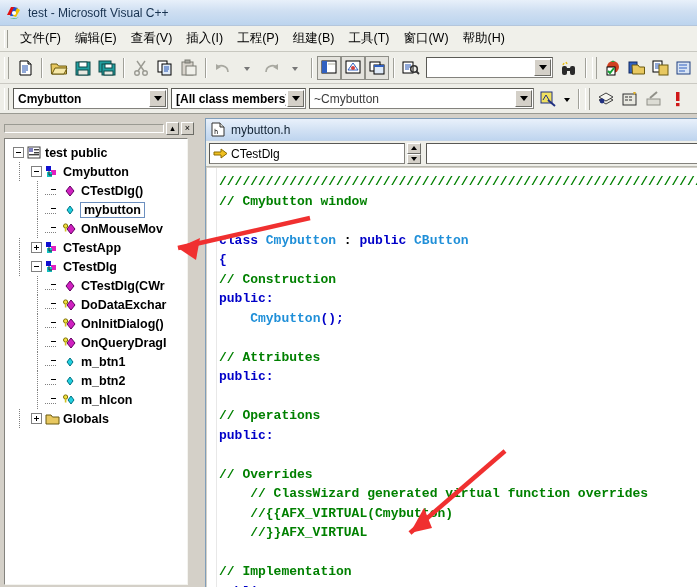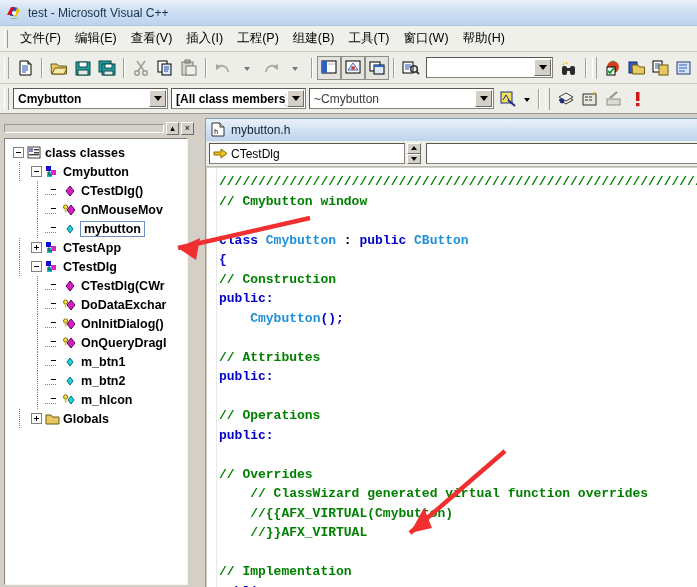--- a/index.html
+++ b/index.html
@@ -459,21 +459,21 @@
       </span>
   </span>
 
   <span class="combo" style="width:135px;margin-left:3px;">
     <span class="val">[All class members]</span>
     <span class="arrow">
         <i></i>
       </span>
   </span>
 
-  <span class="combo" style="width:185px;margin-left:3px;">
+  <span class="combo" style="width:225px;margin-left:3px;">
     <span class="val gray">~Cmybutton</span>
     <span class="arrow">
         <i></i>
       </span>
   </span>
 
   <span class="tb-btn" style="margin-left:2px;">
     <svg width="18" height="18" viewBox="0 0 18 18">
       <rect x="2" y="2" width="11" height="11" fill="#f0e060" stroke="#203080"></rect>
       <path d="M4 10 L7 5 L10 10" fill="none" stroke="#203080"></path>
@@ -534,21 +534,21 @@
           <div class="tnode">
             <span class="indent" style="width: 8px;"></span>
             <span class="expander"></span>
             <span class="ticon"><svg width="15" height="14" viewBox="0 0 15 14">
                 <rect x="1" y="1" width="12" height="11" fill="#fff" stroke="#404040"></rect>
                 <rect x="2" y="2" width="4" height="4" fill="#8080c0"></rect>
                 <rect x="7" y="3" width="5" height="1.4" fill="#404040"></rect>
                 <rect x="7" y="6" width="5" height="1.4" fill="#404040"></rect>
                 <rect x="2" y="8" width="10" height="1.4" fill="#404040"></rect>
               </svg></span>
-            <span class="tlabel">class classes</span>
+            <span class="tlabel">test public</span>
           </div>
           <div class="tnode">
             <span class="indent" style="width: 26px;">
               <span class="vline" style="left: 14px;"></span>
             </span>
             <span class="expander"></span>
             <span class="ticon"><svg width="15" height="14" viewBox="0 0 15 14">
                 <rect x="1" y="1" width="5" height="5" fill="#1010d0"></rect>
                 <rect x="6" y="5" width="5" height="5" fill="#e020c0"></rect>
                 <rect x="2" y="7" width="5" height="5" fill="#10c0c0"></rect>
@@ -569,37 +569,37 @@
             <span class="tlabel">CTestDlg()</span>
           </div>
           <div class="tnode">
             <span class="indent" style="width: 44px;">
               <span class="vline" style="left: 32px;"></span>
             </span>
             <span class="expander none" style="position: relative;">
               <span class="dash" style="left:-4px;width:11px;"></span>
             </span>
             <span class="ticon"><svg width="15" height="14" viewBox="0 0 15 14">
+                <path d="M7 3 L10 7 L7 11 L4 7 Z" fill="#20d0e0" stroke="#007080"></path>
+              </svg></span>
+            <span class="tlabel sel">mybutton</span>
+          </div>
+          <div class="tnode">
+            <span class="indent" style="width: 44px;">
+              <span class="vline" style="left: 32px;"></span>
+            </span>
+            <span class="expander none" style="position: relative;">
+              <span class="dash" style="left:-4px;width:11px;"></span>
+            </span>
+            <span class="ticon"><svg width="15" height="14" viewBox="0 0 15 14">
                 <path d="M8 2 L12 7 L8 12 L4 7 Z" fill="#d020c0" stroke="#600060"></path>
                 <circle cx="2.6" cy="4" r="2.1" fill="#f0e040" stroke="#807000"></circle>
                 <path d="M2.6 5.5 v4" stroke="#d0c020" stroke-width="1.6"></path>
               </svg></span>
             <span class="tlabel">OnMouseMov</span>
-          </div>
-          <div class="tnode">
-            <span class="indent" style="width: 44px;">
-              <span class="vline" style="left: 32px;"></span>
-            </span>
-            <span class="expander none" style="position: relative;">
-              <span class="dash" style="left:-4px;width:11px;"></span>
-            </span>
-            <span class="ticon"><svg width="15" height="14" viewBox="0 0 15 14">
-                <path d="M7 3 L10 7 L7 11 L4 7 Z" fill="#20d0e0" stroke="#007080"></path>
-              </svg></span>
-            <span class="tlabel sel">mybutton</span>
           </div>
           <div class="tnode">
             <span class="indent" style="width: 26px;">
               <span class="vline" style="left: 14px;"></span>
             </span>
             <span class="expander plus"></span>
             <span class="ticon"><svg width="15" height="14" viewBox="0 0 15 14">
                 <rect x="1" y="1" width="5" height="5" fill="#1010d0"></rect>
                 <rect x="6" y="5" width="5" height="5" fill="#e020c0"></rect>
                 <rect x="2" y="7" width="5" height="5" fill="#10c0c0"></rect>

